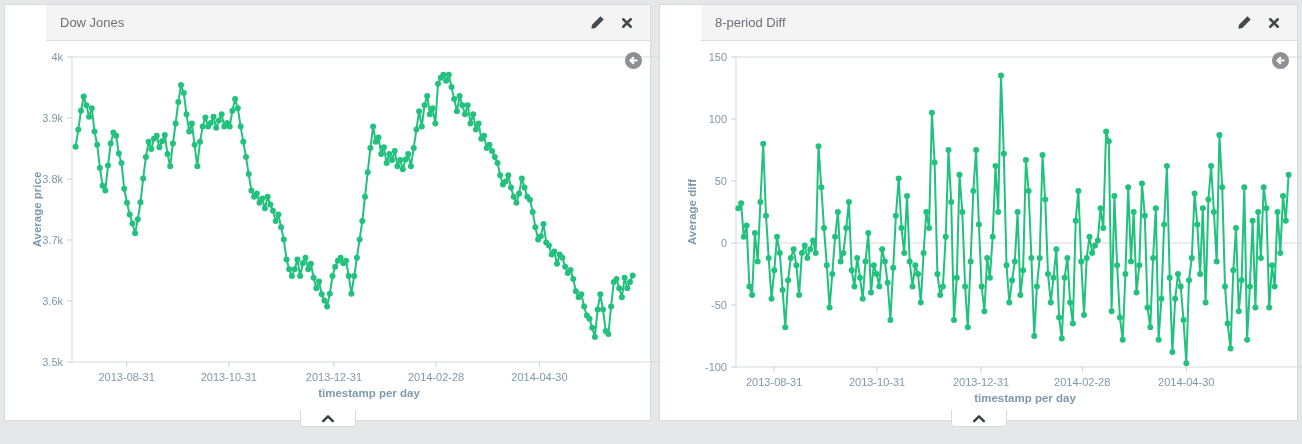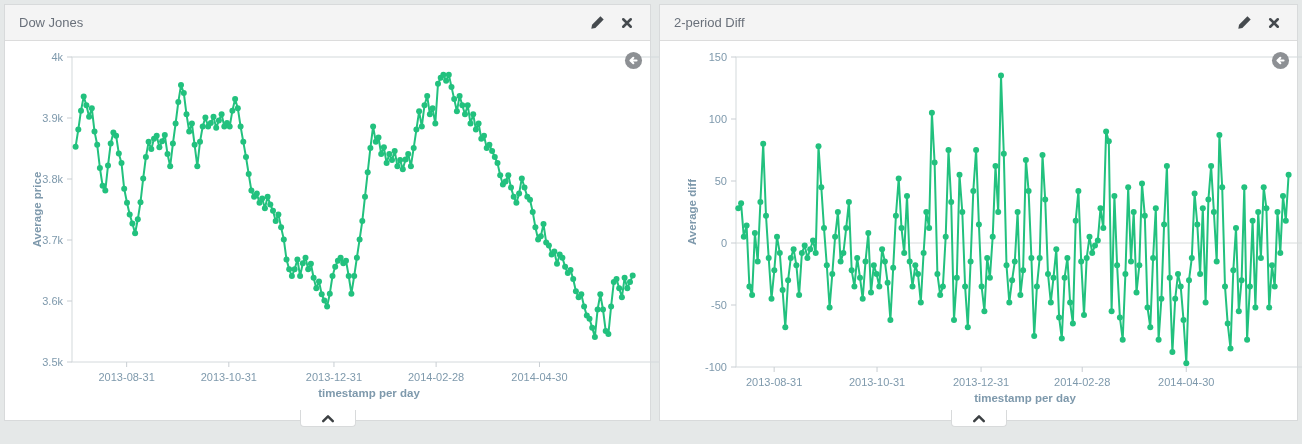--- a/index.html
+++ b/index.html
@@ -2,21 +2,21 @@
 <html><head>
 <meta charset="utf-8">
 <style>
   * { margin:0; padding:0; box-sizing:border-box; }
   html,body { width:1302px; height:444px; }
   body { background:#e5e8e8; font-family:"Liberation Sans",sans-serif; position:relative; overflow:hidden; }
   .panel { position:absolute; top:4px; background:#fff; border:1px solid #d8dadb; }
   .panel-left  { left:4px;   width:647px; height:417px; }
   .panel-right { left:659px; width:639px; height:417px; }
   .panel-header { height:36px; background:#f4f4f4; border-bottom:1px solid #dcdcdc;
-                  display:flex; align-items:center; padding:9px 14px; }
+                  display:flex; align-items:center; padding:9px 14px;margin-left:41px; }
   .panel-title { font-size:13px; color:#69707a; flex:1; }
   .hicon { width:18px; height:18px; margin-left:12px; cursor:pointer;
            display:flex; align-items:center; justify-content:center; }
   .chart-area { position:relative; height:379px;padding-left:24px; }
   .back-btn { position:absolute; top:10px; right:7px; width:19px; height:19px;
               cursor:pointer; z-index:3; }
   .collapse-tab { position:absolute; bottom:-7px; left:50%; transform:translateX(-50%);
                   width:56px; height:17px; background:#fff; border:1px solid #d8dadb;
                   border-top:none; border-radius:0 0 4px 4px; display:flex;
                   align-items:center; justify-content:center; cursor:pointer; z-index:2; }
@@ -290,21 +290,21 @@
     <span class="collapse-tab">
       <svg viewBox="0 0 16 10" width="14" height="9">
         <path d="M2.5 8 L8 2.5 L13.5 8" stroke="#3c4043" stroke-width="2.8" fill="none" stroke-linecap="round" stroke-linejoin="round"></path>
       </svg>
     </span>
   </div>
 </div>
 
 <div class="panel panel-right">
   <div class="panel-header">
-    <span class="panel-title">2-period Diff</span>
+    <span class="panel-title">8-period Diff</span>
     <span class="hicon">
       <svg viewBox="0 0 16 16" width="15" height="15">
         <path d="M11.1 1.4 L14.6 4.9 L5.7 13.8 L1.4 14.6 L2.2 10.3 Z" fill="#454a4e"></path>
       </svg>
     </span>
     <span class="hicon">
       <svg viewBox="0 0 16 16" width="12" height="12">
         <path d="M3 3 L13 13 M13 3 L3 13" stroke="#454a4e" stroke-width="3.4" stroke-linecap="round"></path>
       </svg>
     </span>

